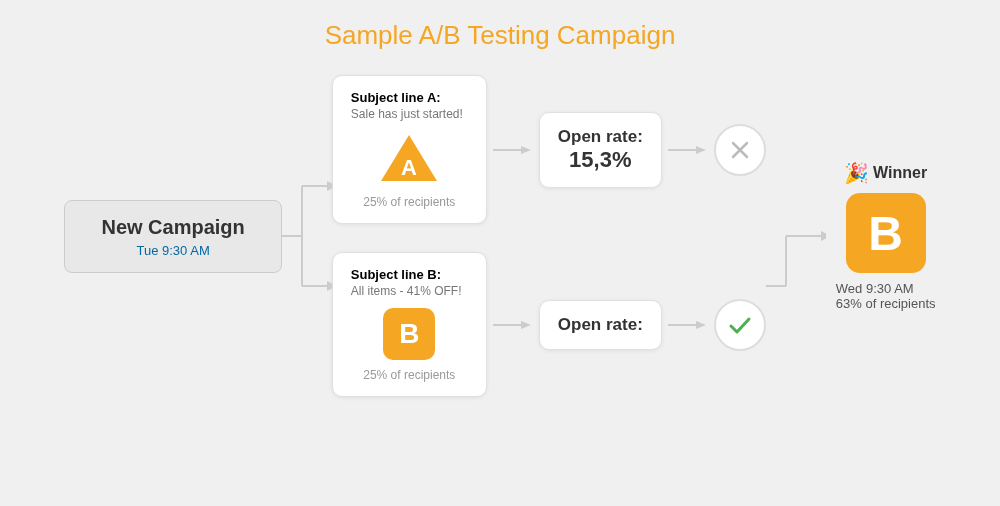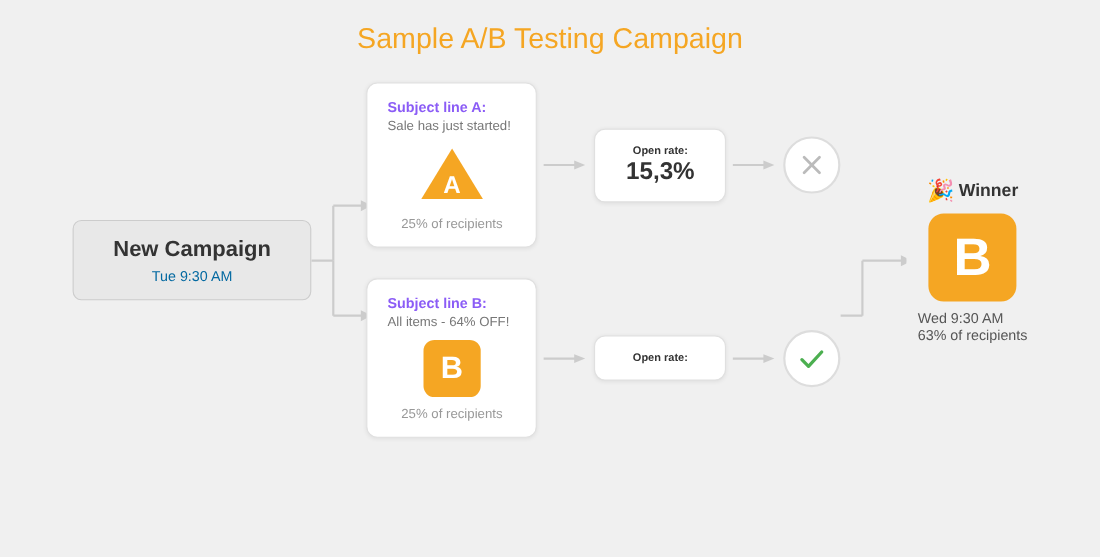--- a/index.html
+++ b/index.html
@@ -56,21 +56,21 @@
       min-width: 155px;
       max-width: 165px;
       border: 1px solid #e0e0e0;
       text-align: center;
       box-shadow: 0 1px 4px rgba(0,0,0,0.07);
     }
 
     .subject-card .subject-title {
       font-size: 13px;
       font-weight: 700;
-      color: #8b5cf6;
+      color: #000000;
       margin-bottom: 2px;
       text-align: left;
     }
 
     .subject-card .subject-subtitle {
       font-size: 12px;
       color: #777;
       text-align: left;
       margin-bottom: 10px;
     }
@@ -108,21 +108,21 @@
       background: #fff;
       border-radius: 10px;
       padding: 14px 18px;
       min-width: 120px;
       border: 1px solid #e0e0e0;
       text-align: center;
       box-shadow: 0 1px 4px rgba(0,0,0,0.07);
     }
 
     .open-rate-card .or-label {
-      font-size: 10px;
+      font-size: 17px;
       font-weight: 700;
       color: #333;
     }
 
     .open-rate-card .or-value {
       font-size: 22px;
       font-weight: 700;
       color: #333;
     }
 
@@ -291,21 +291,21 @@
           <line x1="5" y1="5" x2="19" y2="19" stroke="#bbb" stroke-width="2.5" stroke-linecap="round"></line>
           <line x1="19" y1="5" x2="5" y2="19" stroke="#bbb" stroke-width="2.5" stroke-linecap="round"></line>
         </svg>
       </div>
     </div>
 
     <div class="branch-row">
 
       <div class="subject-card">
         <div class="subject-title">Subject line B:</div>
-        <div class="subject-subtitle">All items - 64% OFF!</div>
+        <div class="subject-subtitle">All items - 41% OFF!</div>
 
         <div class="icon-b">B</div>
         <div class="recipients">25% of recipients</div>
       </div>
 
       <div style="display:flex;align-items:center;flex-shrink:0;">
         <svg width="40" height="20">
           <line x1="0" y1="10" x2="30" y2="10" stroke="#ccc" stroke-width="2"></line>
           <polygon points="28,6 38,10 28,14" fill="#ccc"></polygon>
         </svg>

